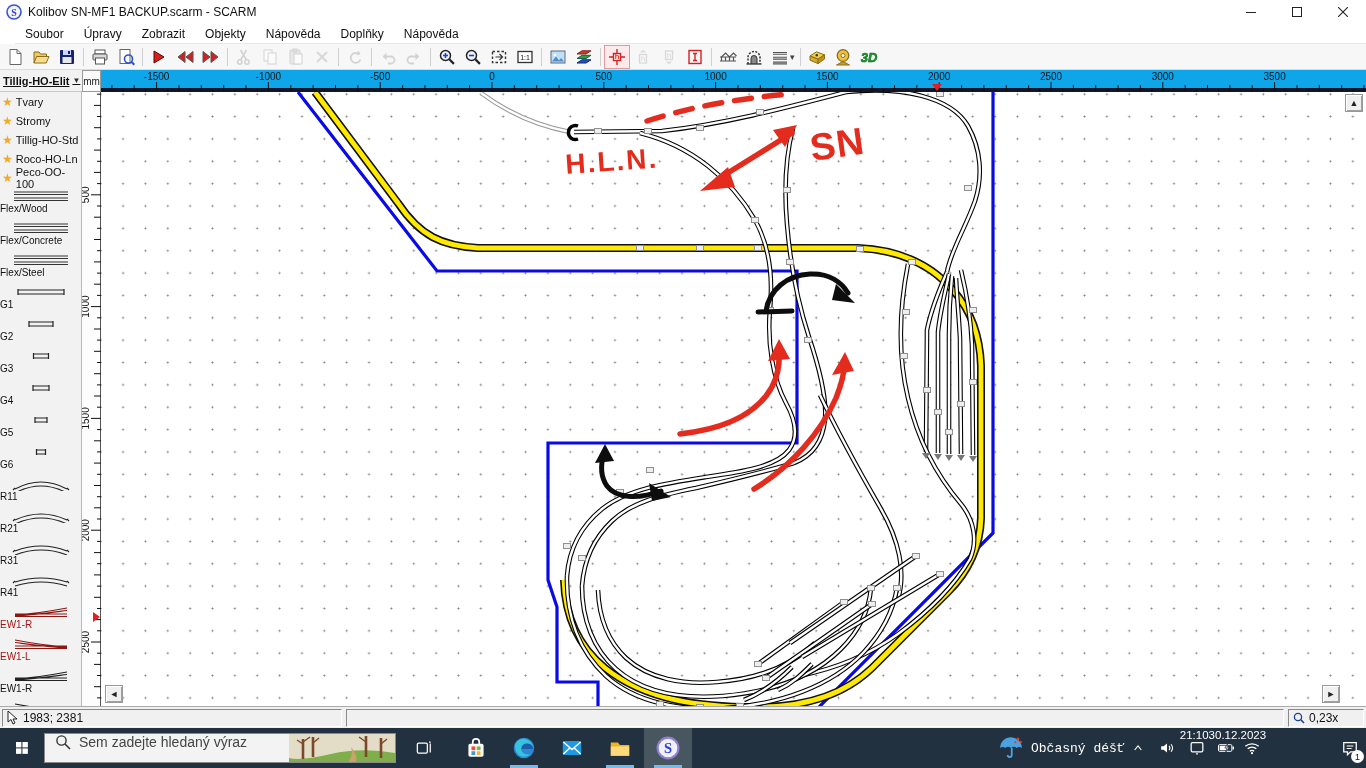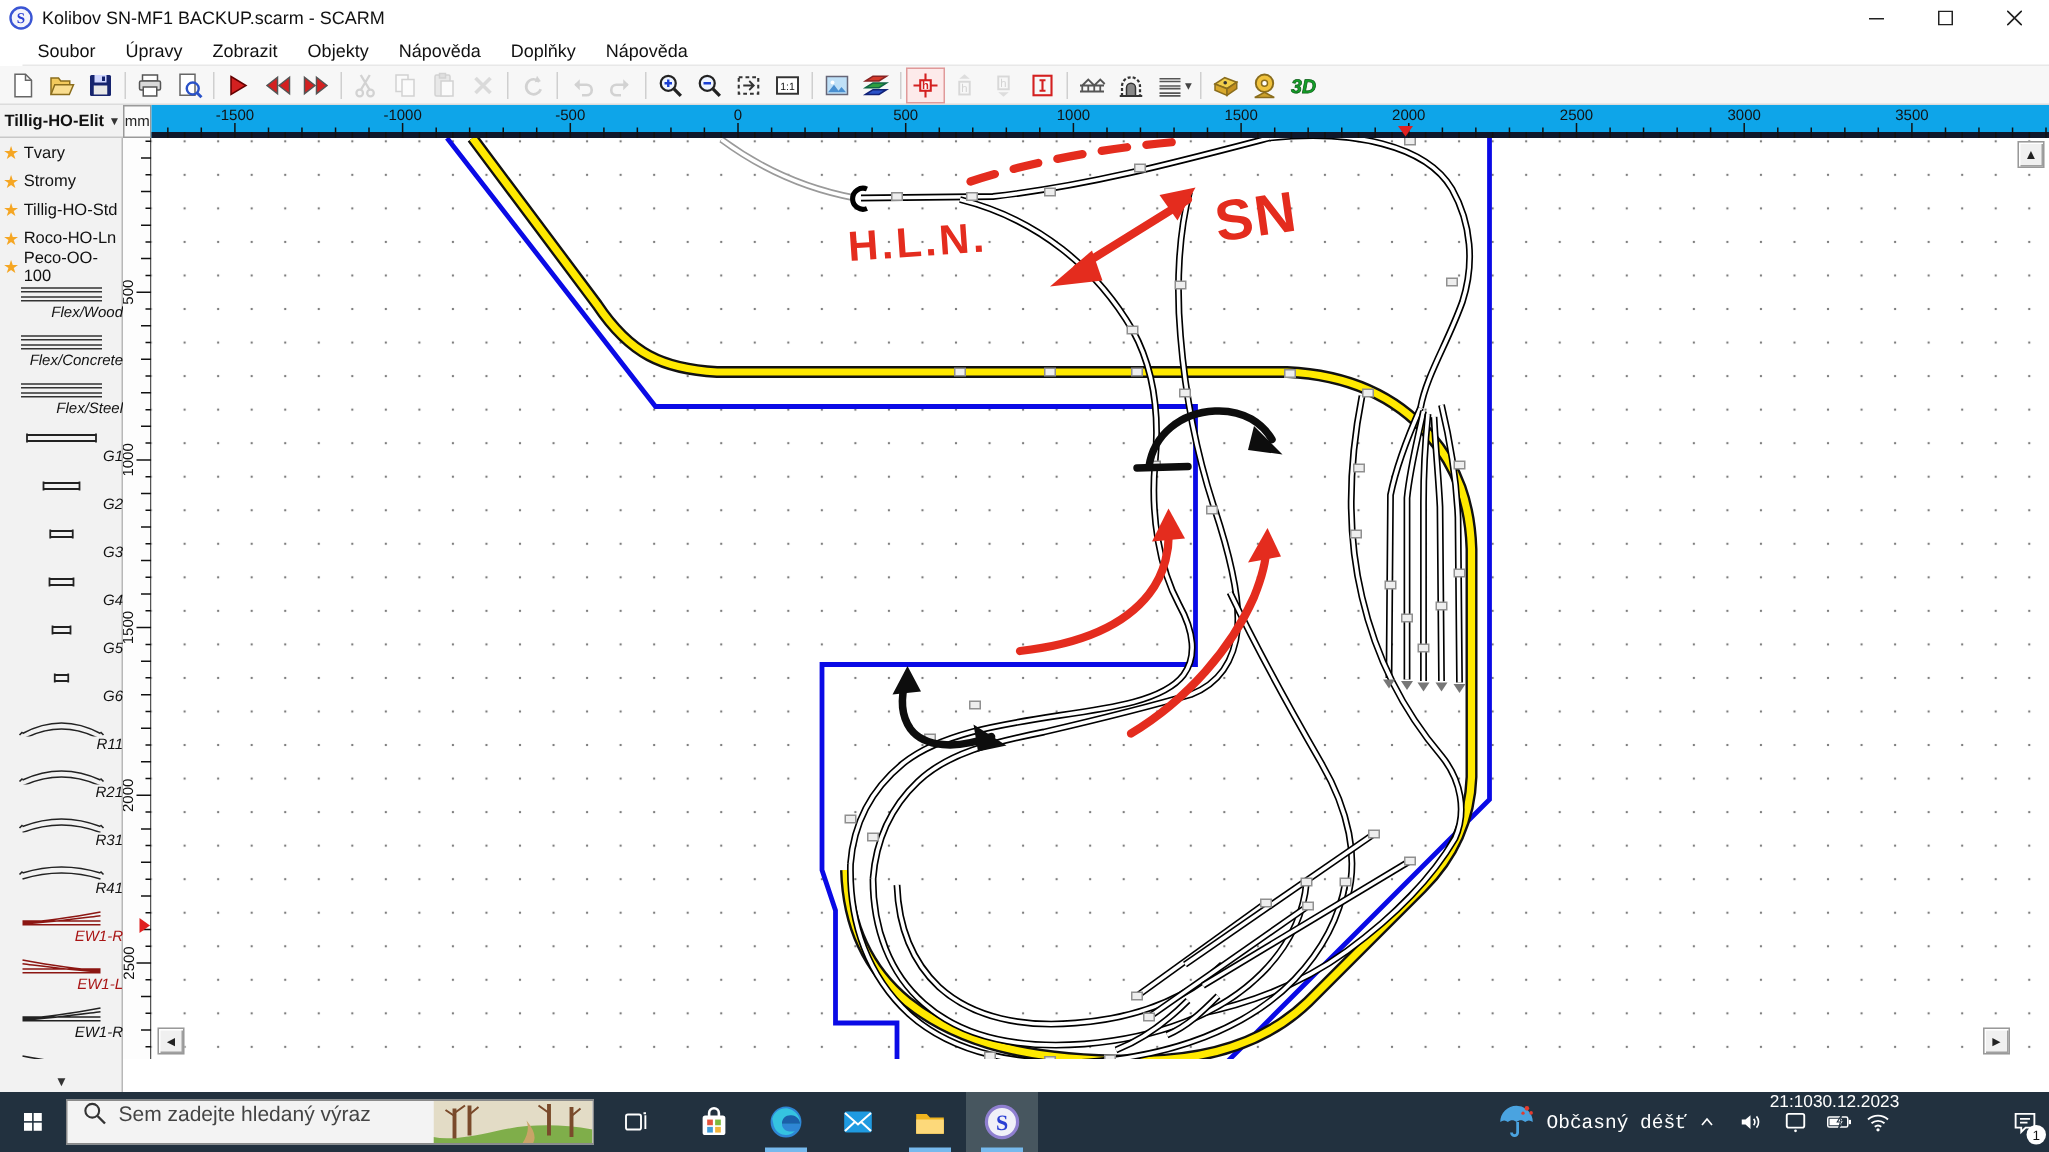--- a/index.html
+++ b/index.html
@@ -21,26 +21,26 @@
   
   #toolbar { position:absolute; left:0; top:44px; width:1366px; height:26px; background:#f7f7f7; border-bottom:1px solid #dcdcdc; display:flex; align-items:center; padding-left:2px; }
   .tbtn { width:26px; height:24px; display:flex; align-items:center; justify-content:center; border:1px solid transparent; }
   .tbtn.active { background:#fdeaea; border:1px solid #e09a9a; }
   .tbtn.disabled { opacity:.55; }
   .tsep { width:1px; height:18px; background:#cfcfcf; margin:0 3px; }
   .tdrop { font-size:9px; color:#444; margin-left:-3px; margin-right:2px; }
 
   
   #sidebar { position:absolute; left:0; top:70px; width:82px; height:658px; background:#f2f2f2; border-right:1px solid #b8b8b8; }
-  #lib-select { position:absolute; left:0; top:0; width:82px; height:22px; background:#f2f2f2; border-bottom:1px solid #c8c8c8; font-size:11px; font-weight:bold; display:flex; align-items:center; padding-left:3px; color:#111; }
+  #lib-select { position:absolute; left:0; top:0; width:82px; height:22px; background:#f2f2f2; border-bottom:1px solid #c8c8c8; font-size:11px; font-weight:bold; display:flex; align-items:center; padding-left:3px; color:#111;text-decoration:underline; }
   #lib-select .arrow { margin-left:3px; font-size:8px; color:#333; }
   #side-list { position:absolute; left:0; top:22px; width:82px; height:614px; overflow:hidden; }
   .fav-row { height:19px; display:flex; align-items:center; font-size:11px; color:#111; padding-left:2px; }
   .fav-row .star { color:#f5a623; margin-right:3px; font-size:12px; }
-  .trk { height:30px; text-align:right; position:relative;font-style:italic; }
+  .trk { height:30px; text-align:left; position:relative; }
   .trk svg { display:block; margin:2px auto 0 auto; }
   .trk .lbl { font-size:10px; color:#111; line-height:11px; }
   .trk .lbl.red { color:#a81414; }
   #side-chevron { position:absolute; left:0; bottom:2px; width:82px; text-align:center; font-size:9px; color:#333; }
 
   
   #mmbox { position:absolute; left:82px; top:70px; width:19px; height:22px; border:1px solid #9a9a9a; background:#fbfbfb; font-size:10px; color:#222; display:flex; align-items:center; justify-content:center; }
   #hruler { position:absolute; left:101px; top:70px; width:1265px; height:22px; background:#0ea5e9; border-bottom:4px solid #0f172a; }
   #vruler { position:absolute; left:82px; top:92px; width:19px; height:614px; background:#fdfdfd; border-right:1px solid #555; }
 
@@ -755,20 +755,36 @@
         <polygon points="779,339 768,361 790,359" fill="#e42c1e"></polygon>
         <polygon points="845,352 832,375 854,371" fill="#e42c1e"></polygon>
         <text x="566" y="174" font-size="28" font-weight="bold" fill="#e42c1e" font-family="Liberation Sans,sans-serif" letter-spacing="2" transform="rotate(-4 566 174)">H.L.N.</text>
         <text x="812" y="161" font-size="38" font-weight="bold" fill="#e42c1e" font-family="Liberation Sans,sans-serif" letter-spacing="1" transform="rotate(-8 812 161)">SN</text>
       </svg>
     <div class="scrollbtn" style="right:3px; top:2px;">▲</div>
     <div class="scrollbtn" style="left:4px; bottom:3px;">◄</div>
     <div class="scrollbtn" style="right:26px; bottom:3px;">►</div>
   </div>
 
+  <div id="statusbar">
+    <div class="scell" style="left:2px; width:340px;">
+      <svg width="11" height="14" viewBox="0 0 11 14" style="margin-right:5px;">
+          <path d="M1 0 L1 11 L4 8.5 L6 13 L8 12 L6 8 L10 8 z" fill="#fff" stroke="#222" stroke-width="1"></path>
+        </svg>
+      <span>1983; 2381</span>
+    </div>
+    <div class="scell" style="left:346px; width:938px;"></div>
+    <div class="scell" style="left:1288px; width:76px;">
+      <svg width="12" height="12" viewBox="0 0 12 12" style="margin-right:4px;">
+          <circle cx="5" cy="5" r="3.6" fill="none" stroke="#1a3f8f" stroke-width="1.3"></circle>
+          <path d="M7.8 7.8 L11 11" stroke="#1a3f8f" stroke-width="1.6"></path>
+        </svg>
+      <span>0,23x</span>
+    </div>
+  </div>
 
   <div id="taskbar">
     <div id="start-btn">
       <svg width="18" height="18" viewBox="0 0 24 24">
           <rect x="4" y="4" width="7.2" height="7.2" fill="#fff"></rect>
           <rect x="12.6" y="4" width="7.2" height="7.2" fill="#fff"></rect>
           <rect x="4" y="12.6" width="7.2" height="7.2" fill="#fff"></rect>
           <rect x="12.6" y="12.6" width="7.2" height="7.2" fill="#fff"></rect>
         </svg>
     </div>

